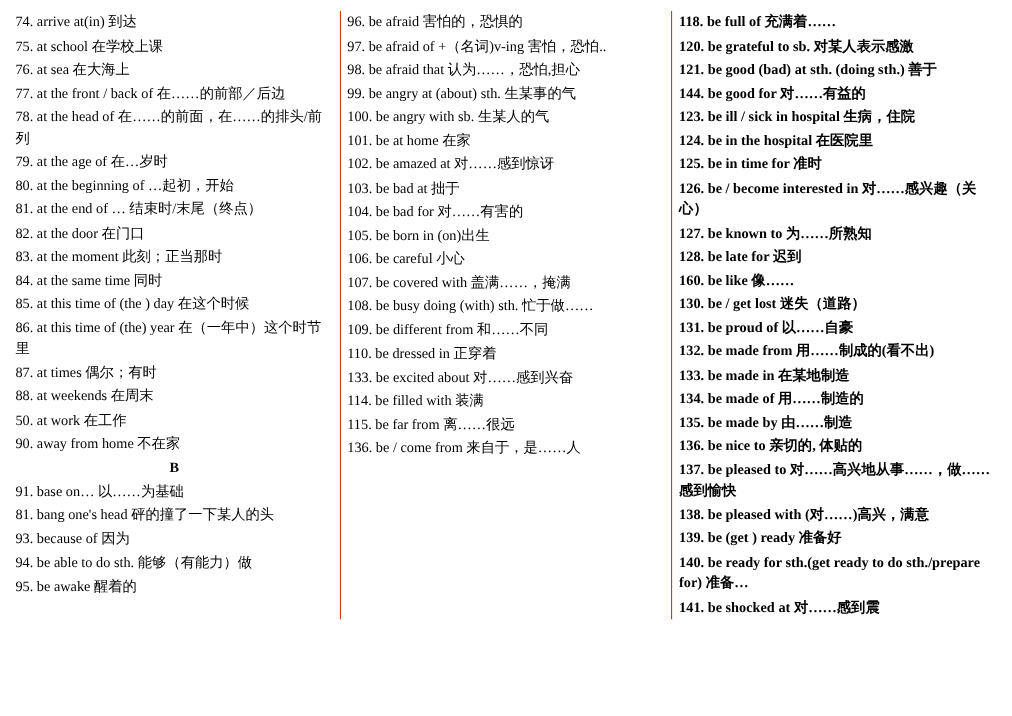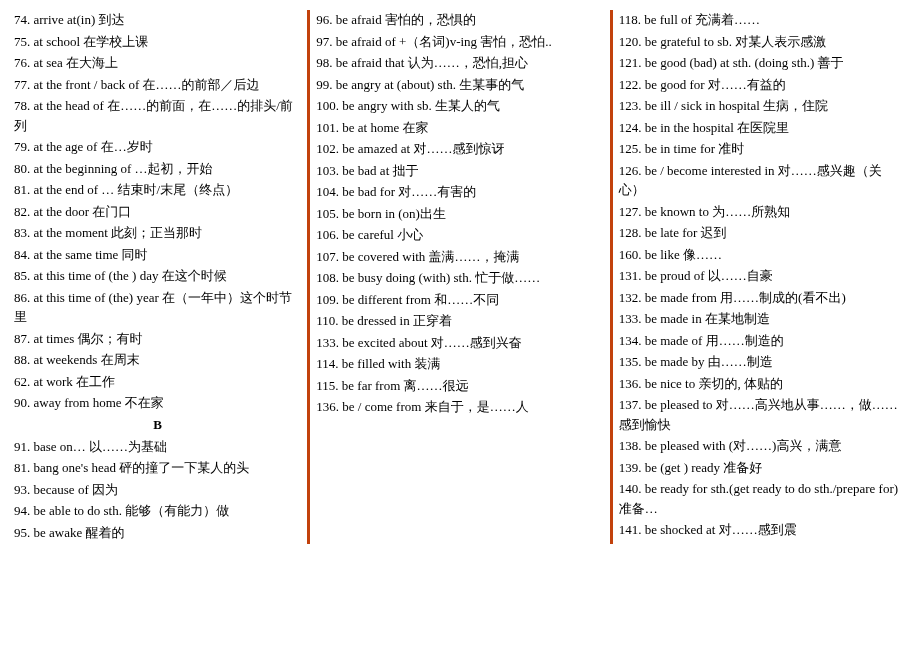--- a/index.html
+++ b/index.html
@@ -14,24 +14,25 @@
     }
     .columns-wrapper {
       display: flex;
       flex-direction: row;
       gap: 0;
       width: 100%;
     }
     .column {
       flex: 1;
       padding: 0 6px;
-      border-right: 3px solid #c2410c;
+      border-right: 1px solid #c2410c;
     }
     .column:last-child {
       border-right: none;
+      font-weight: bold;
     }
     .entry {
       margin-bottom: 2px;
       line-height: 1.5;
     }
     .section-header {
       text-align: center;
       font-weight: bold;
       margin: 4px 0;
     }
@@ -49,21 +50,21 @@
       <div class="entry">79. at the age of  在…岁时</div>
       <div class="entry">80. at the beginning of …起初，开始</div>
       <div class="entry">81. at the end of …  结束时/末尾（终点）</div>
       <div class="entry">82. at the door  在门口</div>
       <div class="entry">83. at the moment  此刻；正当那时</div>
       <div class="entry">84. at the same time  同时</div>
       <div class="entry">85. at this time of (the ) day  在这个时候</div>
       <div class="entry">86. at this time of (the) year  在（一年中）这个时节里</div>
       <div class="entry">87. at times  偶尔；有时</div>
       <div class="entry">88. at weekends  在周末</div>
-      <div class="entry">62. at work  在工作</div>
+      <div class="entry">50. at work  在工作</div>
       <div class="entry">90. away from home  不在家</div>
       <div class="section-header">B</div>
       <div class="entry">91. base on…  以……为基础</div>
       <div class="entry">81. bang one's head  砰的撞了一下某人的头</div>
       <div class="entry">93. because of  因为</div>
       <div class="entry">94. be able to do sth.  能够（有能力）做</div>
       <div class="entry">95. be awake  醒着的</div>
     </div>
     <div class="column">
       <div class="entry">96. be afraid  害怕的，恐惧的</div>
@@ -83,28 +84,29 @@
       <div class="entry">110. be dressed in  正穿着</div>
       <div class="entry">133. be excited about  对……感到兴奋</div>
       <div class="entry">114. be filled with  装满</div>
       <div class="entry">115. be far from  离……很远</div>
       <div class="entry">136. be / come from  来自于，是……人</div>
     </div>
     <div class="column">
       <div class="entry">118. be full of  充满着……</div>
       <div class="entry">120. be grateful to sb.  对某人表示感激</div>
       <div class="entry">121. be good (bad) at sth. (doing sth.)  善于</div>
-      <div class="entry">122. be good for  对……有益的</div>
+      <div class="entry">144. be good for  对……有益的</div>
       <div class="entry">123. be ill / sick in hospital  生病，住院</div>
       <div class="entry">124. be in the hospital  在医院里</div>
       <div class="entry">125. be in time for  准时</div>
       <div class="entry">126. be /  become  interested  in  对……感兴趣（关心）</div>
       <div class="entry">127. be known to  为……所熟知</div>
       <div class="entry">128. be late for  迟到</div>
       <div class="entry">160. be like  像……</div>
+      <div class="entry">130. be / get lost  迷失（道路）</div>
       <div class="entry">131. be proud of  以……自豪</div>
       <div class="entry">132. be made from  用……制成的(看不出)</div>
       <div class="entry">133. be made in  在某地制造</div>
       <div class="entry">134. be made of  用……制造的</div>
       <div class="entry">135. be made by  由……制造</div>
       <div class="entry">136. be nice to   亲切的, 体贴的</div>
       <div class="entry">137. be pleased to  对……高兴地从事……，做……感到愉快</div>
       <div class="entry">138. be pleased with (对……)高兴，满意</div>
       <div class="entry">139. be (get ) ready  准备好</div>
       <div class="entry">140. be ready for sth.(get ready to do sth./prepare for)  准备…</div>

